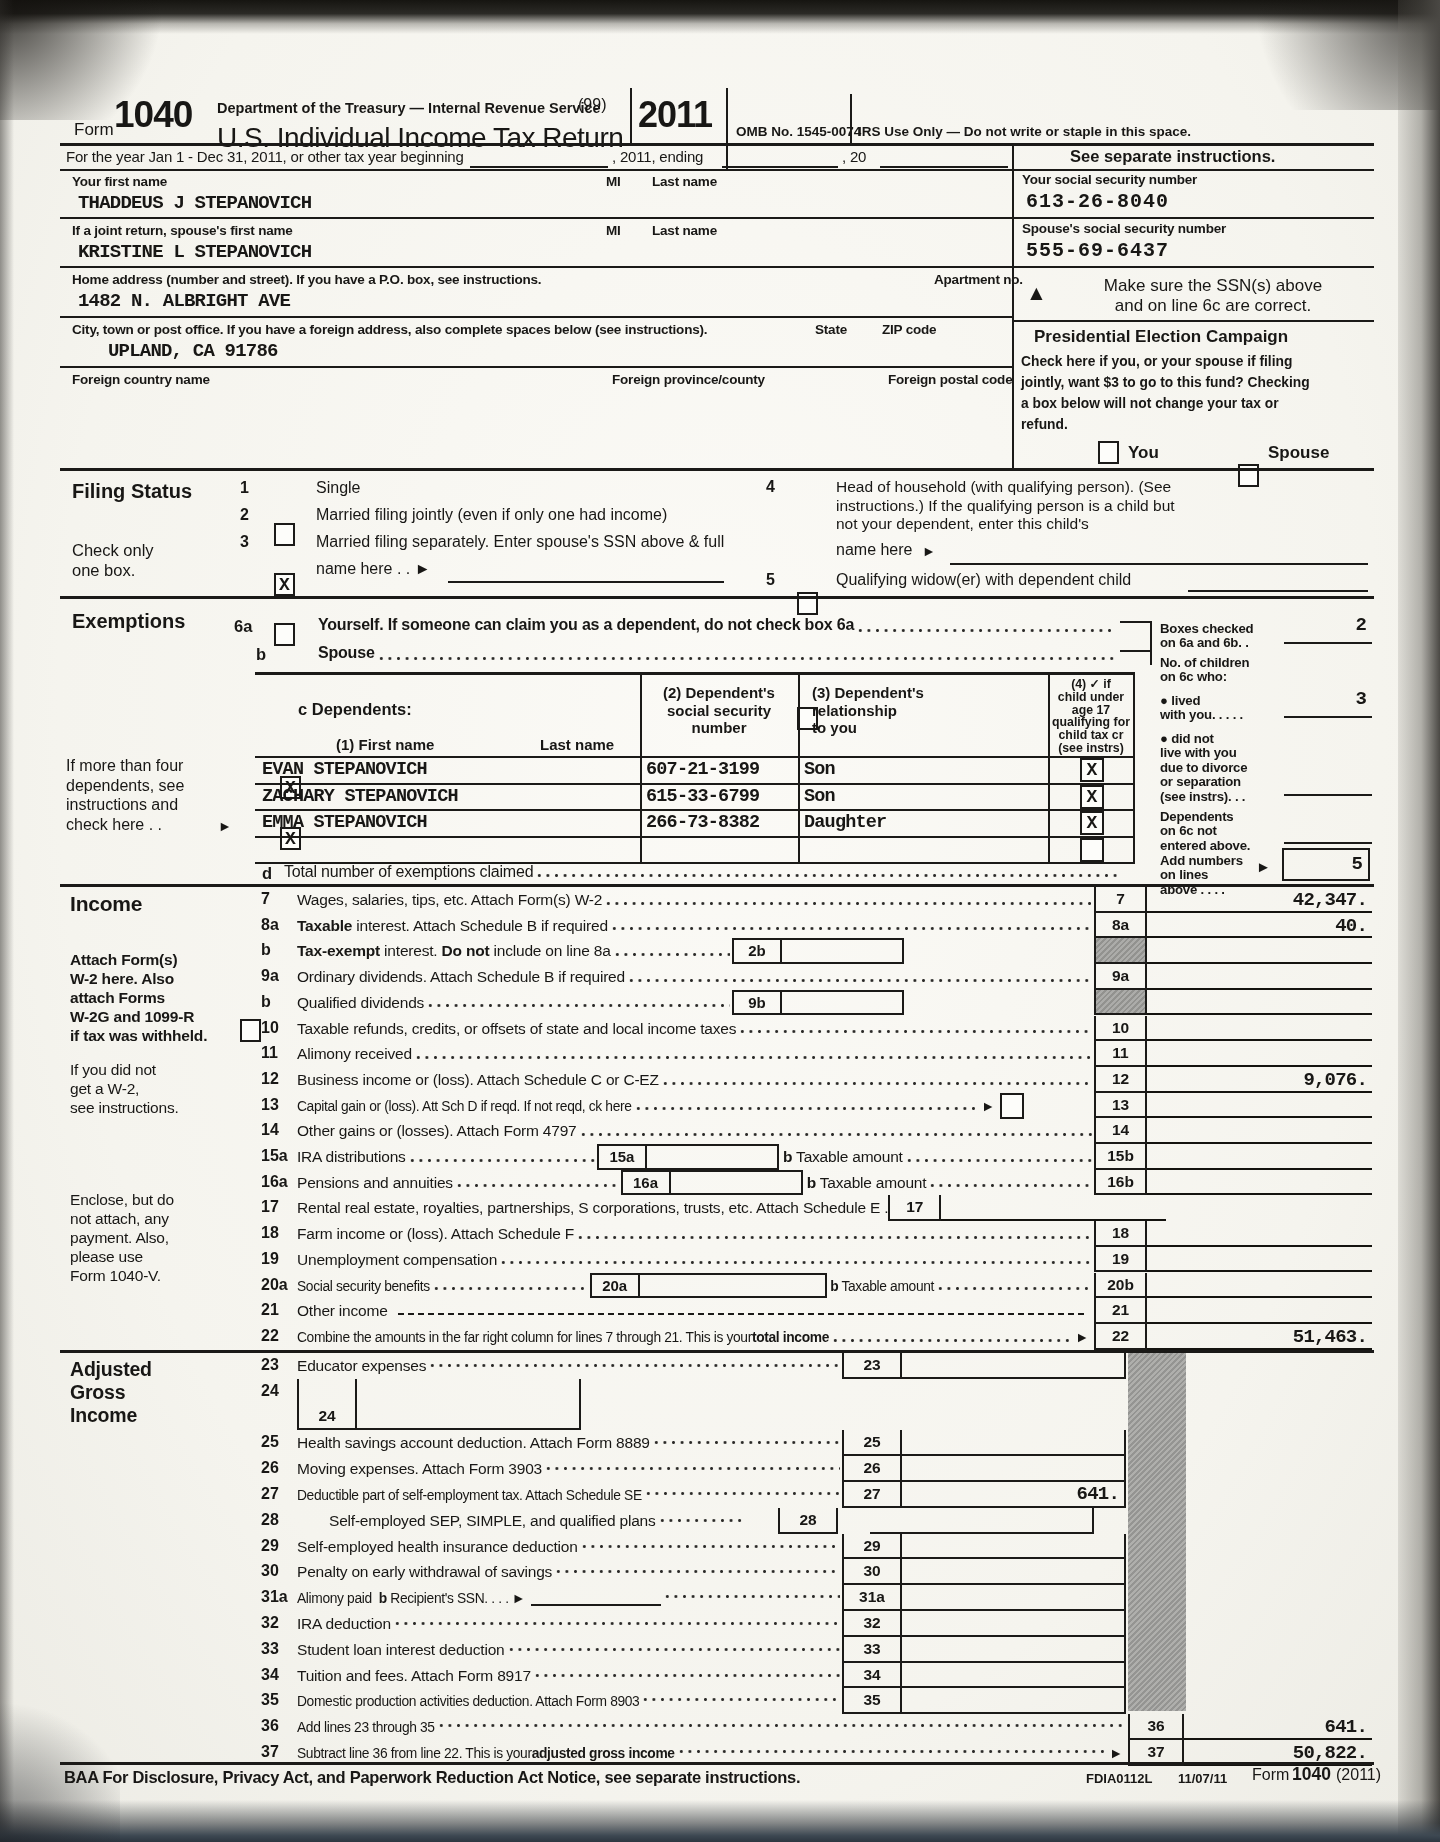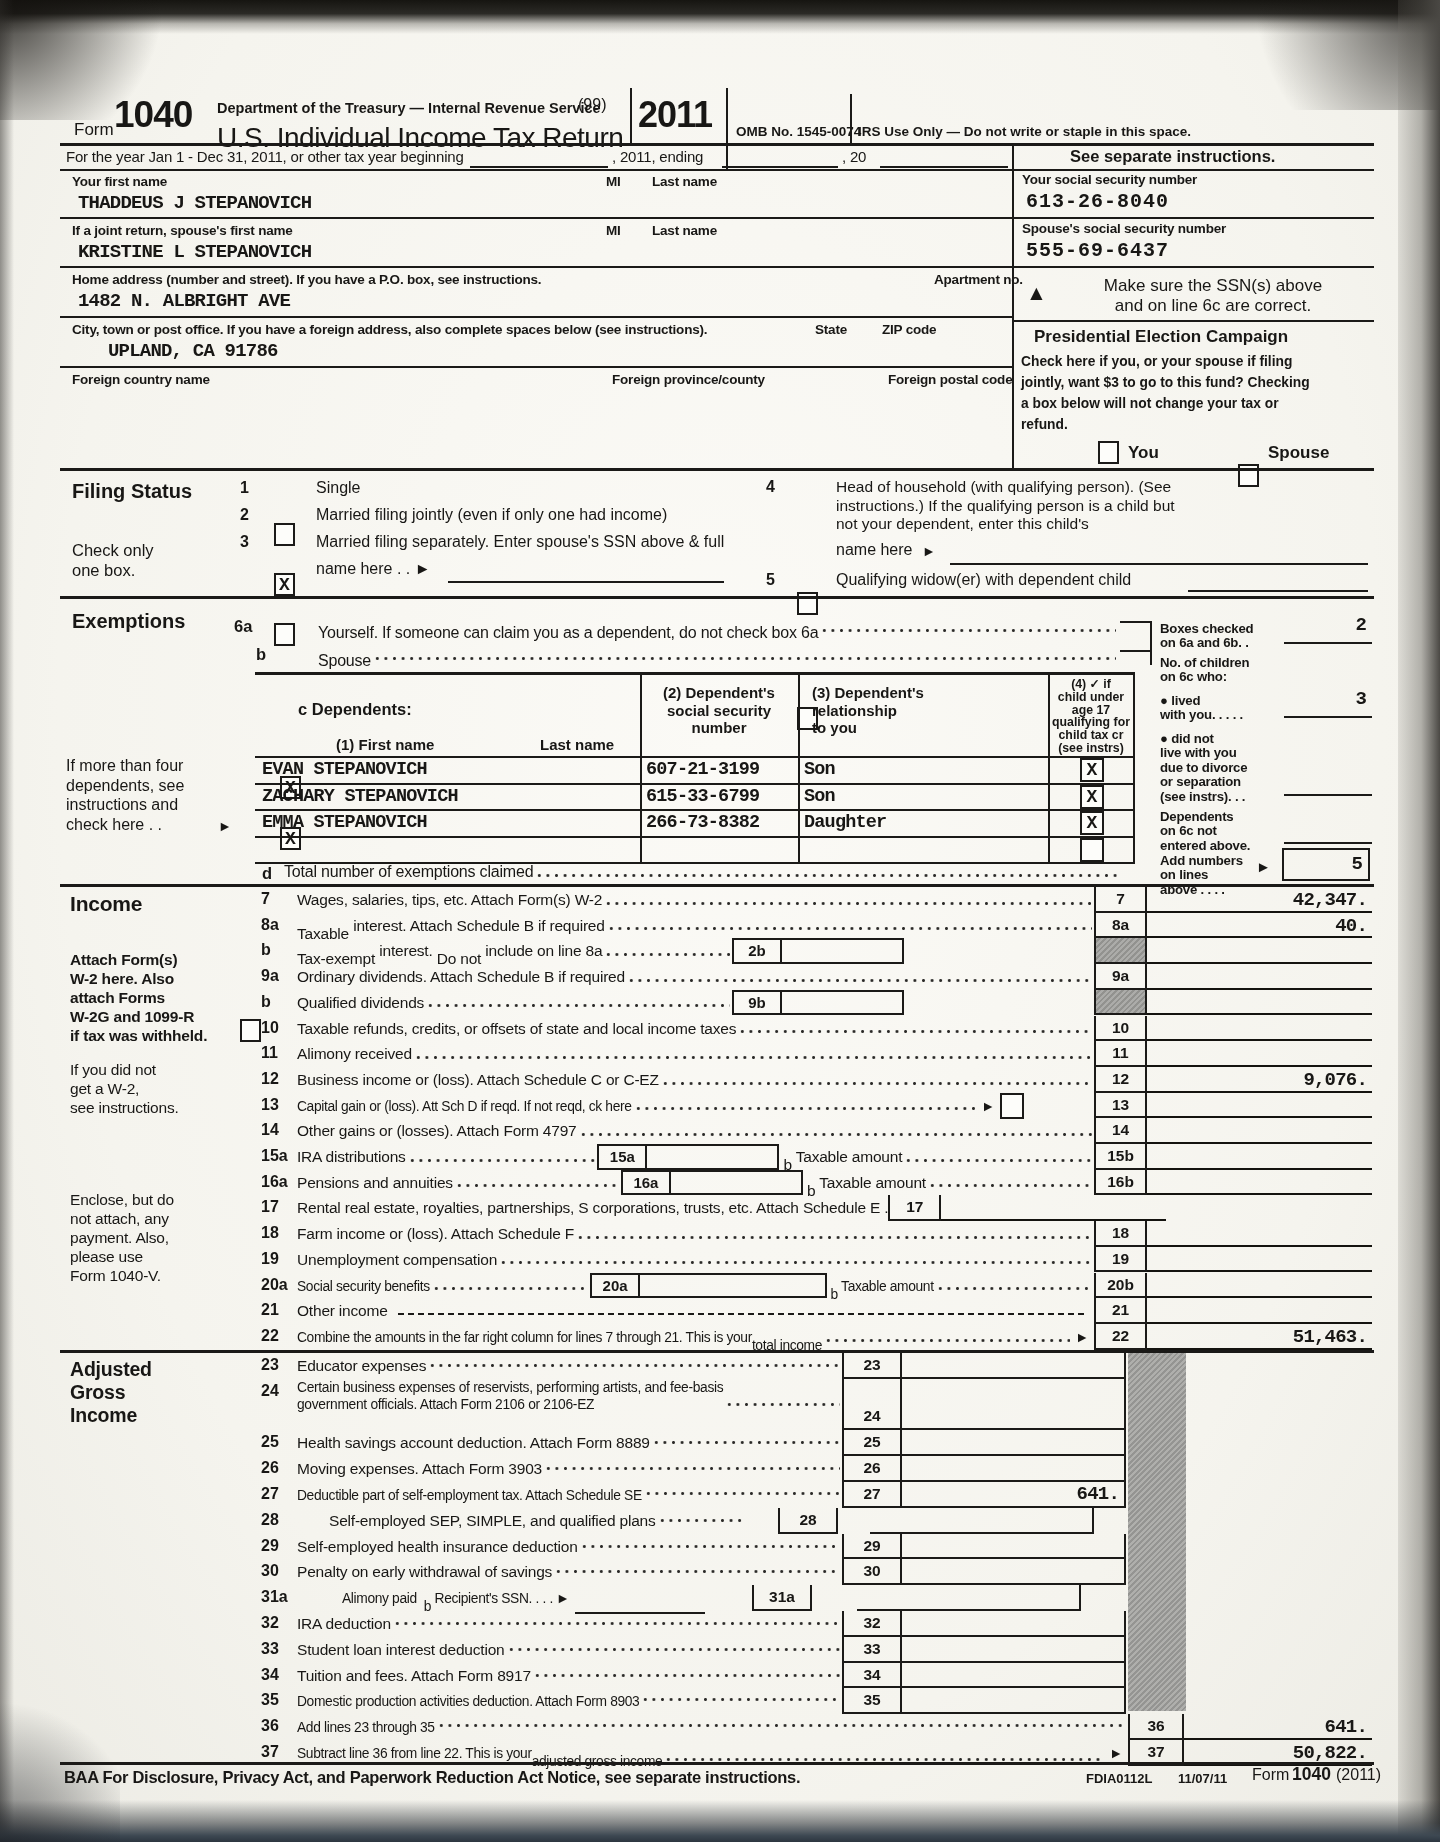--- a/index.html
+++ b/index.html
@@ -18,21 +18,21 @@
       display:flex;align-items:center;justify-content:center;background:#fdfdfa;
       font-family:"Liberation Mono","DejaVu Sans Mono",monospace;font-weight:700;font-size:18px;}
   .dots{flex:1;height:13px;align-self:flex-end;margin:0 2px 3px 2px;
         background-image:radial-gradient(circle,#2b2a28 1.25px,transparent 1.6px);
         background-size:8.6px 13px;background-repeat:repeat-x;background-position:left center;}
   .dash{flex:1;align-self:flex-end;height:0;border-bottom:2.6px dashed #1b1a18;margin:0 10px 9px 10px;}
   .frow{position:absolute;left:0;display:flex;align-items:flex-start;width:1117px;height:25.7px;
         box-sizing:border-box;}
   .rnum{width:42px;flex:none;font-weight:700;font-size:16px;padding:3px 0 0 6px;box-sizing:border-box;}
   .rlab{font-size:15.5px;white-space:pre;padding-top:4px;letter-spacing:-0.2px;}
-  b.rlab{font-weight:400;margin-top:8px;}
+  b.rlab{font-weight:700;}
   .cond .rlab{font-size:13.8px;letter-spacing:-0.35px;padding-top:6px;}
   .numbox{flex:none;width:53px;border-left:2.2px solid #1b1a18;border-right:2.2px solid #1b1a18;
           border-bottom:2px solid #1b1a18;align-self:stretch;text-align:center;font-weight:700;
           font-size:15.5px;padding-top:3px;box-sizing:border-box;}
   .shadebox{background:#9e9e9b;background-image:repeating-linear-gradient(135deg,rgba(255,255,255,.14) 0 2px,rgba(0,0,0,.08) 2px 4px);}
   .amt{flex:none;width:225px;border-bottom:2.4px solid #14130f;align-self:stretch;text-align:right;
        padding:2px 5px 0 0;box-sizing:border-box;font-family:"Liberation Mono","DejaVu Sans Mono",monospace;
        font-weight:700;font-size:19px;letter-spacing:-0.8px;}
   .inner{flex:none;display:flex;border:2.2px solid #1b1a18;align-self:stretch;box-sizing:border-box;}
   .ilab{width:48px;border-right:2.2px solid #1b1a18;font-weight:700;font-size:15px;text-align:center;
@@ -479,25 +479,20 @@
         <div class="mid">
           <span class="rlab">Educator expenses</span>
           <div class="dots"></div>
         </div>
         <div class="inum">23</div>
         <div class="inamt"></div>
         <div class="tail"></div>
       </div>
       <div class="frow cond h2row" style="top: 25.8px; height: 51.6px;">
         <span class="rnum">24</span>
-        <div class="mid">
-          <div class="lblwrap">Certain business expenses of reservists, performing artists, and fee-basis
-government officials. Attach Form 2106 or 2106-EZ</div>
-          <div class="dots"></div>
-        </div>
         <div class="inum">24</div>
         <div class="inamt"></div>
         <div class="tail"></div>
       </div>
       <div class="frow" style="top: 77.4px; height: 25.8px;">
         <span class="rnum">25</span>
         <div class="mid">
           <span class="rlab">Health savings account deduction. Attach Form 8889</span>
           <div class="dots"></div>
         </div>
@@ -548,21 +543,21 @@
       <div class="frow" style="top: 206.4px; height: 25.8px;">
         <span class="rnum">30</span>
         <div class="mid">
           <span class="rlab">Penalty on early withdrawal of savings</span>
           <div class="dots"></div>
         </div>
         <div class="inum">30</div>
         <div class="inamt"></div>
         <div class="tail"></div>
       </div>
-      <div class="frow cond" style="top: 232.2px; height: 25.8px; gap: 45px;">
+      <div class="frow cond" style="top: 232.2px; height: 25.8px;">
         <span class="rnum">31a</span>
         <div class="mid">
           <span class="rlab">Alimony paid  </span>
           <b class="rlab">b</b>
           <span class="rlab"> Recipient's SSN. . . .</span>
           <span class="arrowg">►</span>
           <div class="blankline" style="width: 130px;"></div>
           <div class="dots"></div>
         </div>
         <div class="inum">31a</div>

